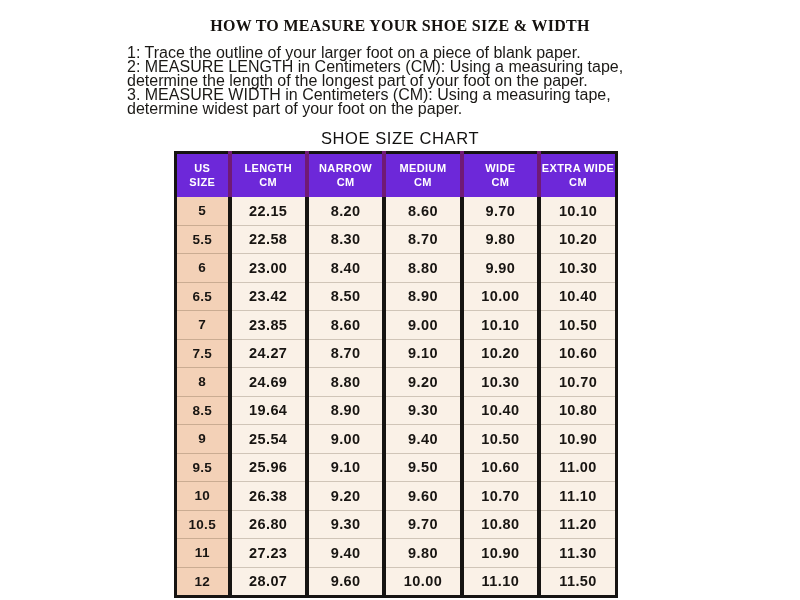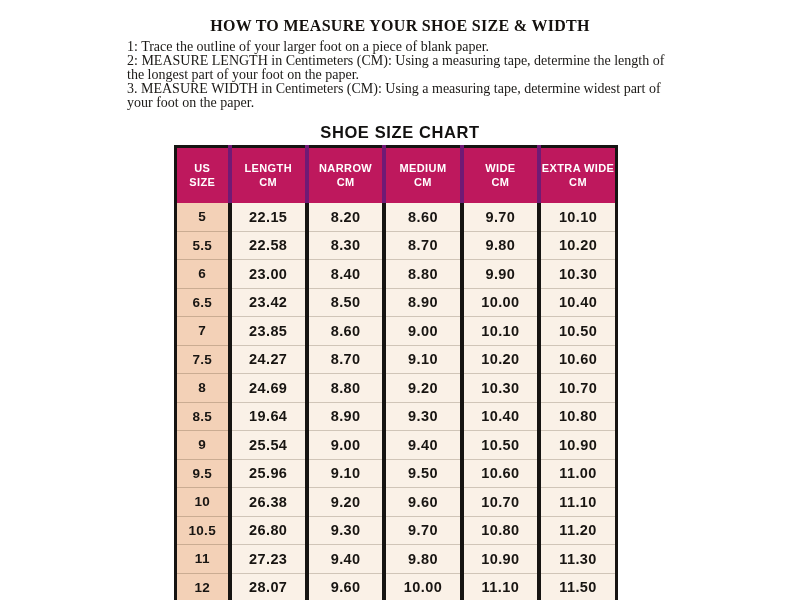--- a/index.html
+++ b/index.html
@@ -22,63 +22,63 @@
     margin: 15px 0 0 0;
     text-align: center;
     font-family: "Liberation Serif", serif;
     font-weight: bold;
     font-size: 16px;
     line-height: 21px;
     letter-spacing: 0.3px;
     color: #14110e;
   }
   .instructions {
-    margin: 4px 0 0 127px;
+    margin: 10px 0 0 127px;
     width: 556px;
-    font-family: Liberation Serif, serif;
-    font-size: 14px;
+    font-family: Liberation Sans, sans-serif;
+    font-size: 16px;
     line-height: 14px;
     color: #1b1916;
   }
   .instructions p {
     margin: 0;
     padding: 0;
   }
   .chart-title {
     margin: 13px 0 0 0;
     text-align: center;
     font-family: "Liberation Sans", sans-serif;
-    font-weight: 700;
+    font-weight: 400;
     font-size: 16.5px;
     line-height: 19px;
     letter-spacing: 0.6px;
     color: #121110;
   }
   .table-wrap {
     margin: 3px 0 0 174px;
     width: 444px;
   }
   table.size-table {
     border-collapse: collapse;
     table-layout: fixed;
     width: 444px;
     font-family: "Liberation Sans", sans-serif;
   }
   table.size-table col.c-size { width: 54px; }
   table.size-table thead th {
-    background: #be185d;
+    background: #6d28d9;
     color: #ffffff;
     font-weight: bold;
     font-size: 11px;
     line-height: 13.5px;
     letter-spacing: 0.4px;
     text-align: center;
     vertical-align: middle;
     height: 35px;
-    padding: 10px 0;
+    padding: 4px 0;
   }
   table.size-table { border: 3px solid #161412; }
   table.size-table td, table.size-table tbody th {
     border-left: 4px solid #161412;
     text-align: center;
     vertical-align: middle;
     height: 27.5px;
     padding: 0;
   }
   table.size-table td:first-child,

